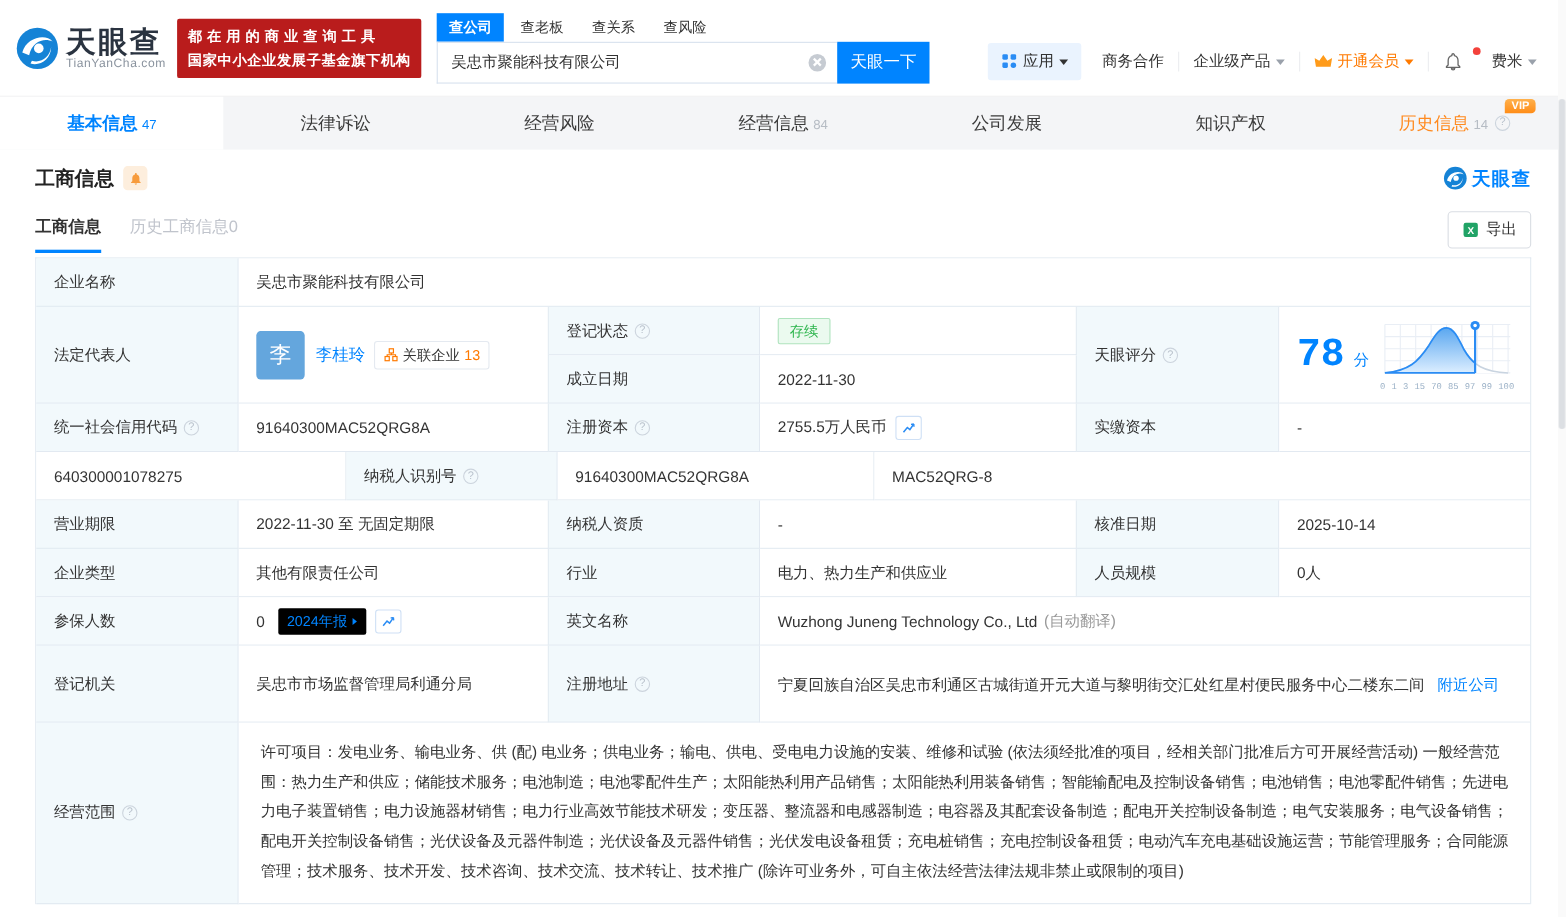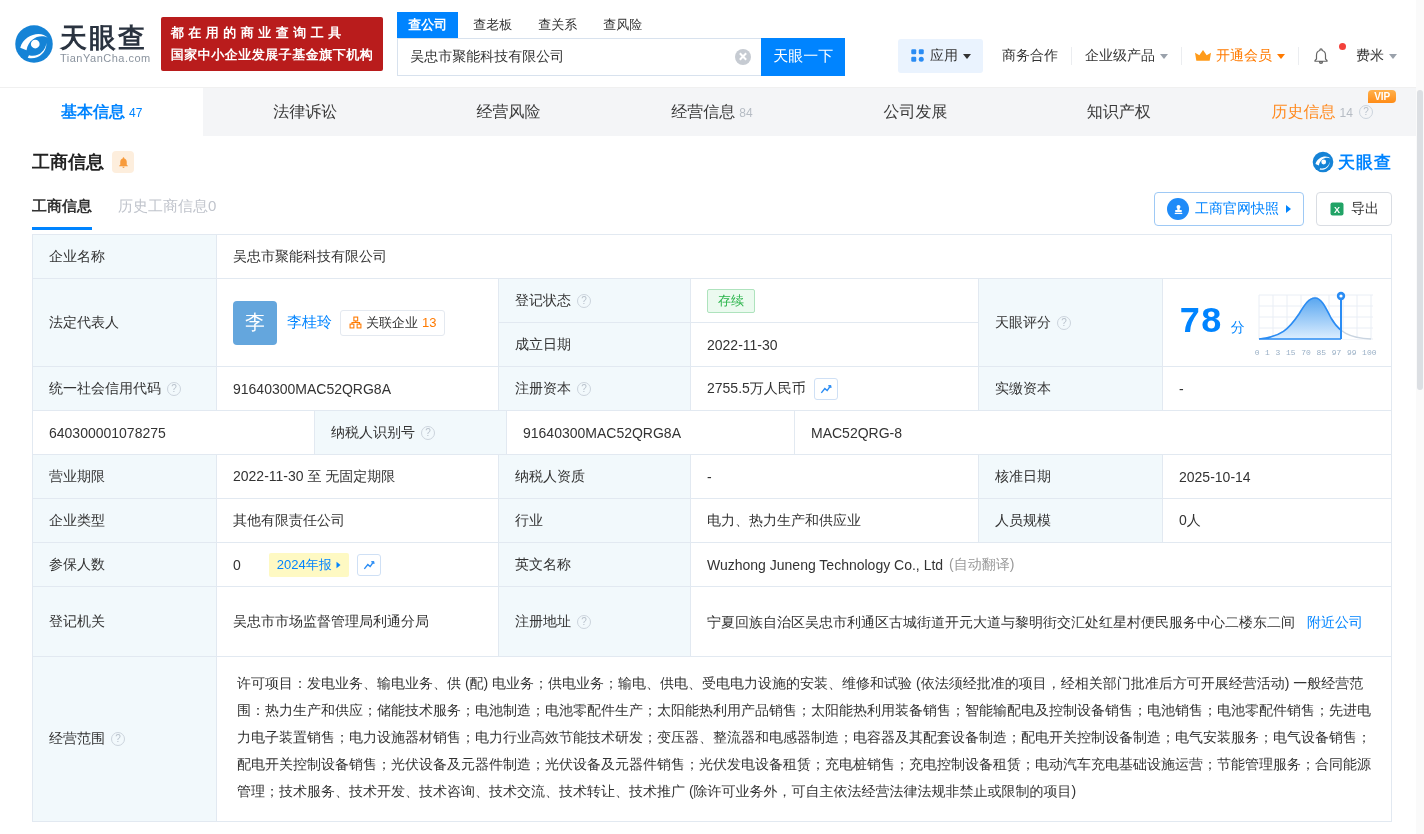--- a/index.html
+++ b/index.html
@@ -73,21 +73,21 @@
   .mid { width:480px; display:flex; flex-direction:column; }
   .midrow { display:flex; height:44px; }
   .midrow .cell { height:44px; }
   .help { display:inline-block; width:14px; height:14px; border:1px solid #ccd4dd; border-radius:50%; color:#b9c2cc; font-size:10px; line-height:12px; text-align:center; margin-left:6px; flex:none;}
   .help::after { content:"?"; }
   a.link { color:#0084ff; text-decoration:none; cursor:pointer; }
   .status-badge { background:#ebfaef; border:1px solid #aee3bd; color:#2db54d; font-size:13px; padding:2px 10px; border-radius:2px;}
   .avatar { width:44px; height:44px; border-radius:4px; background:#64a6dd; color:#fff; font-size:20px; display:flex; align-items:center; justify-content:center; flex:none;}
   .rel-badge { display:flex; align-items:center; gap:4px; border:1px solid #e4e9f0; border-radius:3px; padding:3px 8px; font-size:13px; color:#333; margin-left:8px; cursor:pointer; background:#fff;}
   .rel-badge .num { color:#ff7a00; }
-  .report-badge { display:flex; align-items:center; gap:3px; background:#fef9c3; color:#0084ff; font-size:13px; padding:3px 8px; border-radius:2px; margin-left:28px; cursor:pointer;}
+  .report-badge { display:flex; align-items:center; gap:3px; background:#000000; color:#0084ff; font-size:13px; padding:3px 8px; border-radius:2px; margin-left:12px; cursor:pointer;}
   .report-badge .arrow-r { border-left-color:#0084ff; transform:scale(.8);}
   .trend-btn { width:24px; height:22px; border:1px solid #cfe0f5; border-radius:3px; display:flex; align-items:center; justify-content:center; margin-left:8px; cursor:pointer; background:#fff;}
   .score-cell { gap:10px; padding-right:8px;font-family:Liberation Mono, monospace;}
   .score-num { font-size:36px; font-weight:bold; color:#0084ff; line-height:36px;}
   .score-unit { font-size:14px; color:#0084ff; }
   .score-chart { display:flex; flex-direction:column; }
   .axis { display:flex; justify-content:space-between; width:122px; font-size:8px; color:#9ab0c6; margin-top:1px;}
   .scope-cell { align-items:flex-start; padding:13px 20px; line-height:27px; }
   .addr-inner { line-height:24px; padding:10px 0;}
   .gray-note { color:#999; margin-left:6px; }
@@ -212,30 +212,20 @@
       <circle cx="17" cy="16" r="3.5" fill="#fff"></circle>
     </svg>
     <span>天眼查</span>
   </div>
 </div>
 
 <div class="subbar">
   <div class="subtab">工商信息</div>
   <div class="subtab dim">历史工商信息0</div>
   <div class="actions">
-    <div class="btn snapshot">
-      <span class="stamp-circle">
-        <svg width="13" height="13" viewBox="0 0 24 24">
-          <path d="M12 3.5a3.6 3.6 0 0 0-3.6 3.6c0 1.7 1 3 1.6 4.1.3.6-.1 1.6-.8 1.6H6v4.2h12v-4.2h-3.2c-.7 0-1.1-1-.8-1.6.6-1.1 1.6-2.4 1.6-4.1A3.6 3.6 0 0 0 12 3.5z" fill="#fff"></path>
-          <rect x="5" y="18.4" width="14" height="2" fill="#fff"></rect>
-        </svg>
-      </span>
-      <span>工商官网快照</span>
-      <span class="arrow-r"></span>
-    </div>
     <div class="btn export">
       <svg width="16" height="16" viewBox="0 0 16 16">
         <rect x="1.5" y="1.5" width="13" height="13" rx="2" fill="#21a366"></rect>
         <text x="8" y="11.5" text-anchor="middle" font-size="9" font-weight="bold" fill="#fff" font-family="sans-serif">X</text>
       </svg>
       <span>导出</span>
     </div>
   </div>
 </div>
 

